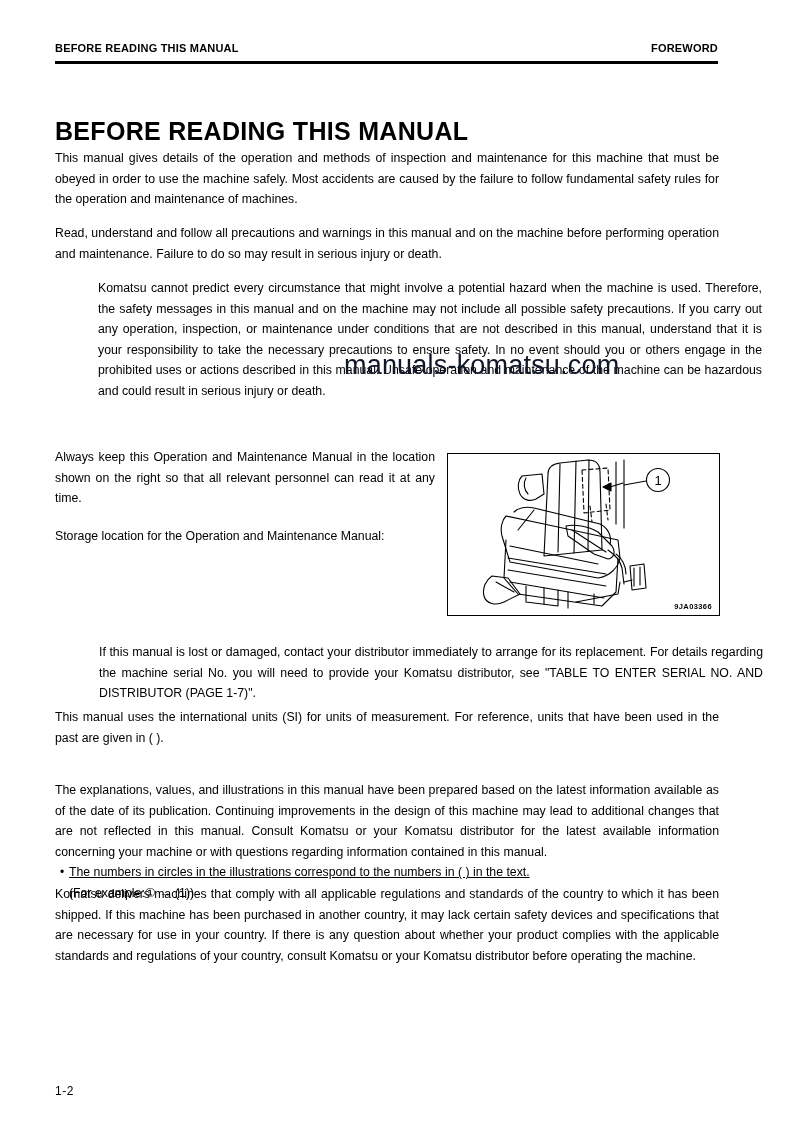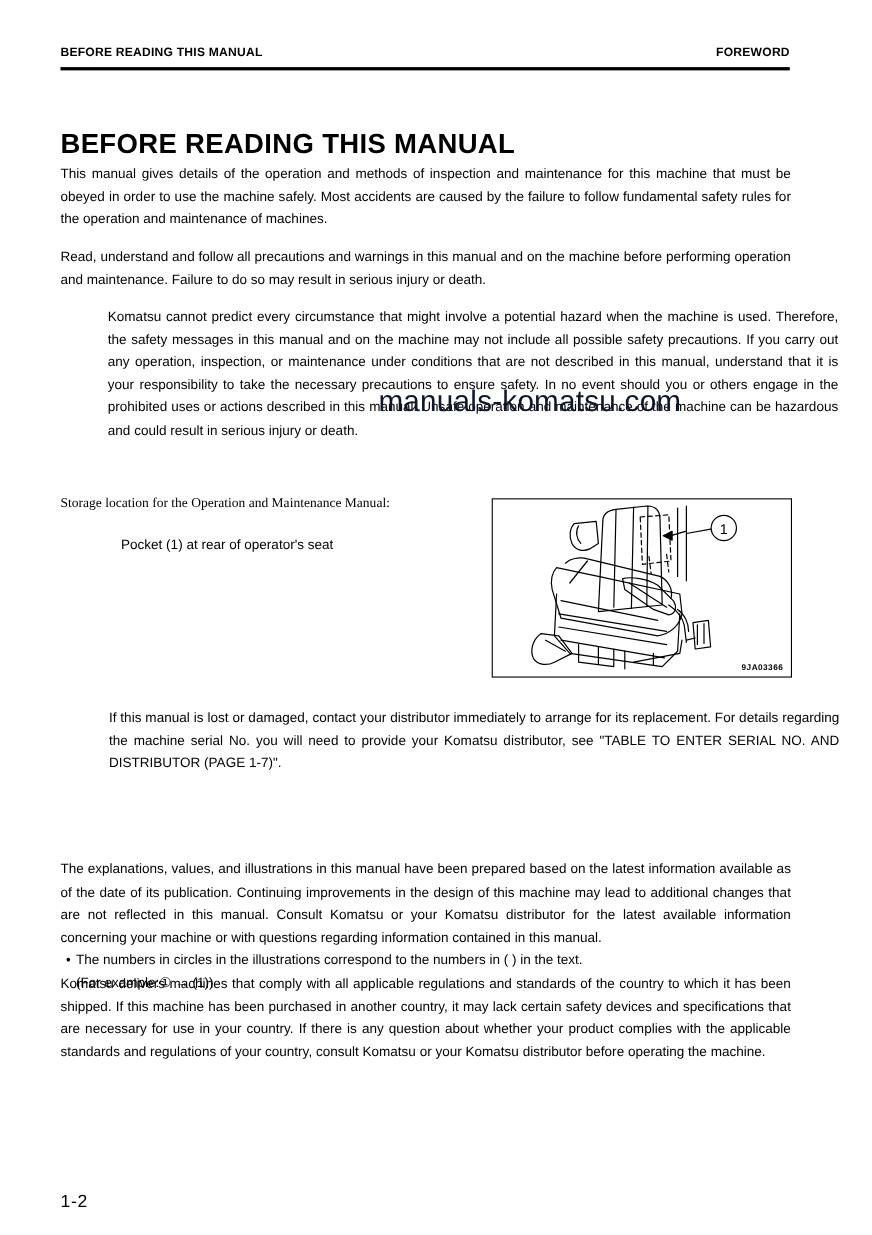--- a/index.html
+++ b/index.html
@@ -84,21 +84,21 @@
   .block-d { top: 407px; }
 
   
   .block-e {
     position: absolute;
     left: 55px;
     top: 447px;
     width: 380px;
   }
   .block-e p.para { text-align: justify; }
-  .block-e p.nojust { text-align: left; font-family: Liberation Serif, serif; }
+  .block-e p.nojust { text-align: left; }
   .indent-line {
     margin: 0;
     padding-left: 55px;
     font-size: 12.3px;
     line-height: 20.6px;
   }
 
   .block-f { top: 642px; margin-left: 44px; }
   .block-g { top: 707px; }
   .block-h { top: 780px; }
@@ -112,21 +112,21 @@
     line-height: 20.6px;
     margin: 0;
   }
   .bullet-dot {
     width: 14px;
     flex: 0 0 14px;
     text-align: center;
     font-size: 12px;
     line-height: 20.6px;
   }
-  .bullet-text { flex: 1 1 auto; }
+  .bullet-text { flex: 1 1 auto; text-decoration: underline; }
   .bullet-sub {
     margin: 0;
     padding-left: 14px;
     font-size: 12.3px;
     line-height: 20.6px;
   }
 
   
   .figure-box {
     position: absolute;
@@ -160,21 +160,21 @@
     white-space: nowrap;
     font-family: "Liberation Sans", sans-serif;
     pointer-events: none;
   }
 
   
   .footer {
     position: absolute;
     left: 55px;
     top: 1084px;
-    font-size: 16px;
+    font-size: 12px;
     letter-spacing: 0.6px;
   }
 </style>
 </head>
 <body>
 
 <div class="page">
 
   <div class="header">
     <div class="header-left">BEFORE READING THIS MANUAL</div>
@@ -191,22 +191,22 @@
   <div class="body-col block-b">
     <p class="para">Read, understand and follow all precautions and warnings in this manual and on the machine before performing operation and maintenance. Failure to do so may result in serious injury or death.</p>
   </div>
 
   <div class="body-col block-c">
     <p class="para">Komatsu cannot predict every circumstance that might involve a potential hazard when the machine is used. Therefore, the safety messages in this manual and on the machine may not include all possible safety precautions. If you carry out any operation, inspection, or maintenance under conditions that are not described in this manual, understand that it is your responsibility to take the necessary precautions to ensure safety. In no event should you or others engage in the prohibited uses or actions described in this manual. Unsafe operation and maintenance of the machine can be hazardous and could result in serious injury or death.</p>
   </div>
 
 
   <div class="block-e">
+    <p class="para">Always keep this Operation and Maintenance Manual in the location shown on the right so that all relevant personnel can read it at any time.</p>
     <p class="para nojust">Storage location for the Operation and Maintenance Manual:</p>
-    <p class="indent-line">Pocket (1) at rear of operator's seat</p>
   </div>
 
   <div class="figure-box">
     <svg width="268" height="158" viewBox="0 0 268 158">
       <g fill="none" stroke="#000" stroke-width="1.1" stroke-linejoin="round" stroke-linecap="round">
 
         <path d="M100 20 C100 14 104 10 112 9 L140 6 C148 6 152 10 152 18 L154 96 L96 102 Z"></path>
         <path d="M112 10 L110 98"></path>
         <path d="M128 7 L126 99"></path>
         <path d="M141 6 L140 97"></path>
@@ -264,20 +264,23 @@
     </svg>
     <div class="figure-code">9JA03366</div>
   </div>
 
   <div class="watermark">manuals-komatsu.com</div>
 
   <div class="body-col block-f">
     <p class="para">If this manual is lost or damaged, contact your distributor immediately to arrange for its replacement. For details regarding the machine serial No. you will need to provide your Komatsu distributor, see "TABLE TO ENTER SERIAL NO. AND DISTRIBUTOR (PAGE 1-7)".</p>
   </div>
 
+  <div class="body-col block-g">
+    <p class="para">This manual uses the international units (SI) for units of measurement. For reference, units that have been used in the past are given in ( ).</p>
+  </div>
 
   <div class="body-col block-h">
     <p class="para" style="margin-bottom:0;">The explanations, values, and illustrations in this manual have been prepared based on the latest information available as of the date of its publication. Continuing improvements in the design of this machine may lead to additional changes that are not reflected in this manual. Consult Komatsu or your Komatsu distributor for the latest available information concerning your machine or with questions regarding information contained in this manual.</p>
     <div class="bullet-row">
       <span class="bullet-dot">•</span>
       <span class="bullet-text">The numbers in circles in the illustrations correspond to the numbers in ( ) in the text.</span>
     </div>
     <p class="bullet-sub">(For example:① → (1))</p>
   </div>
 

